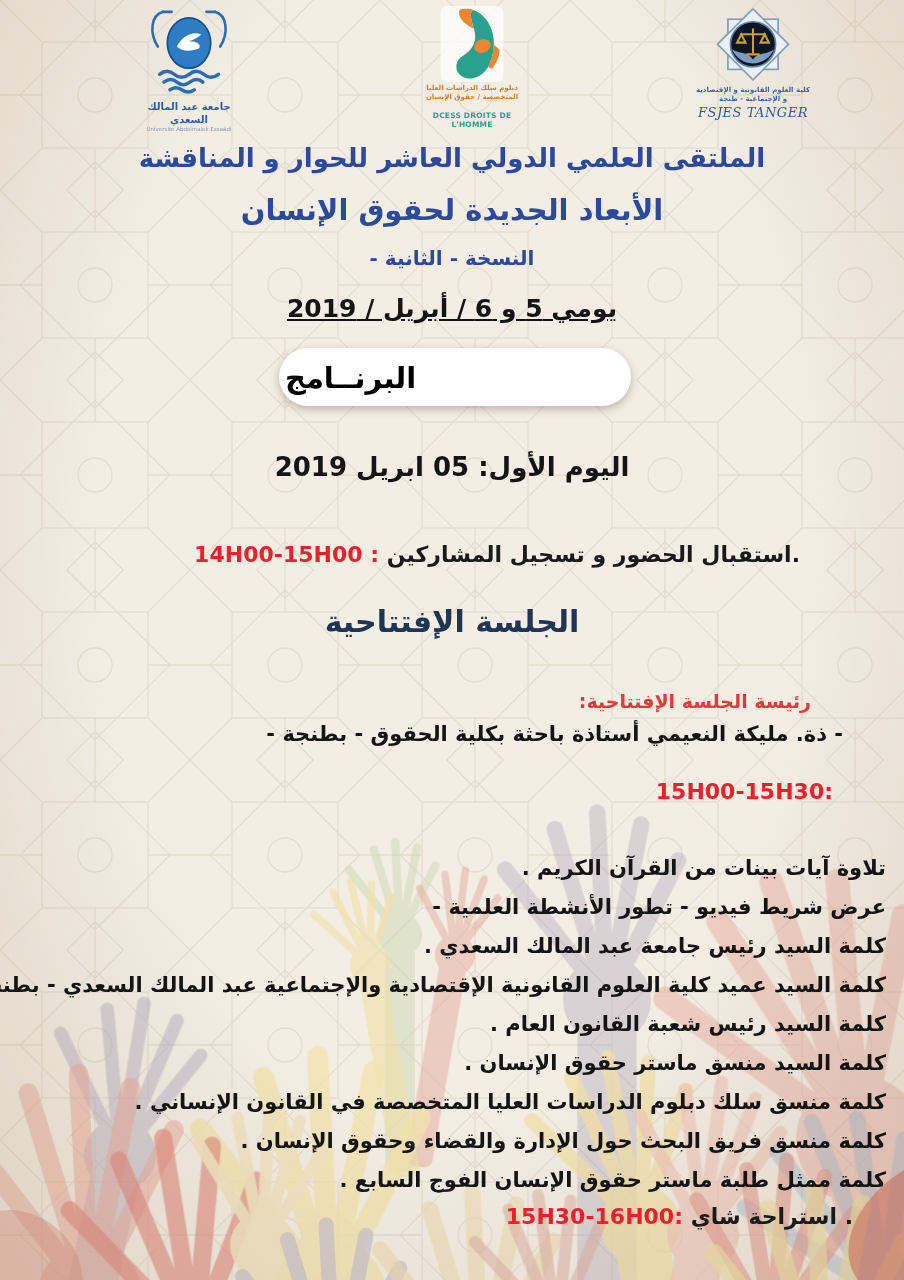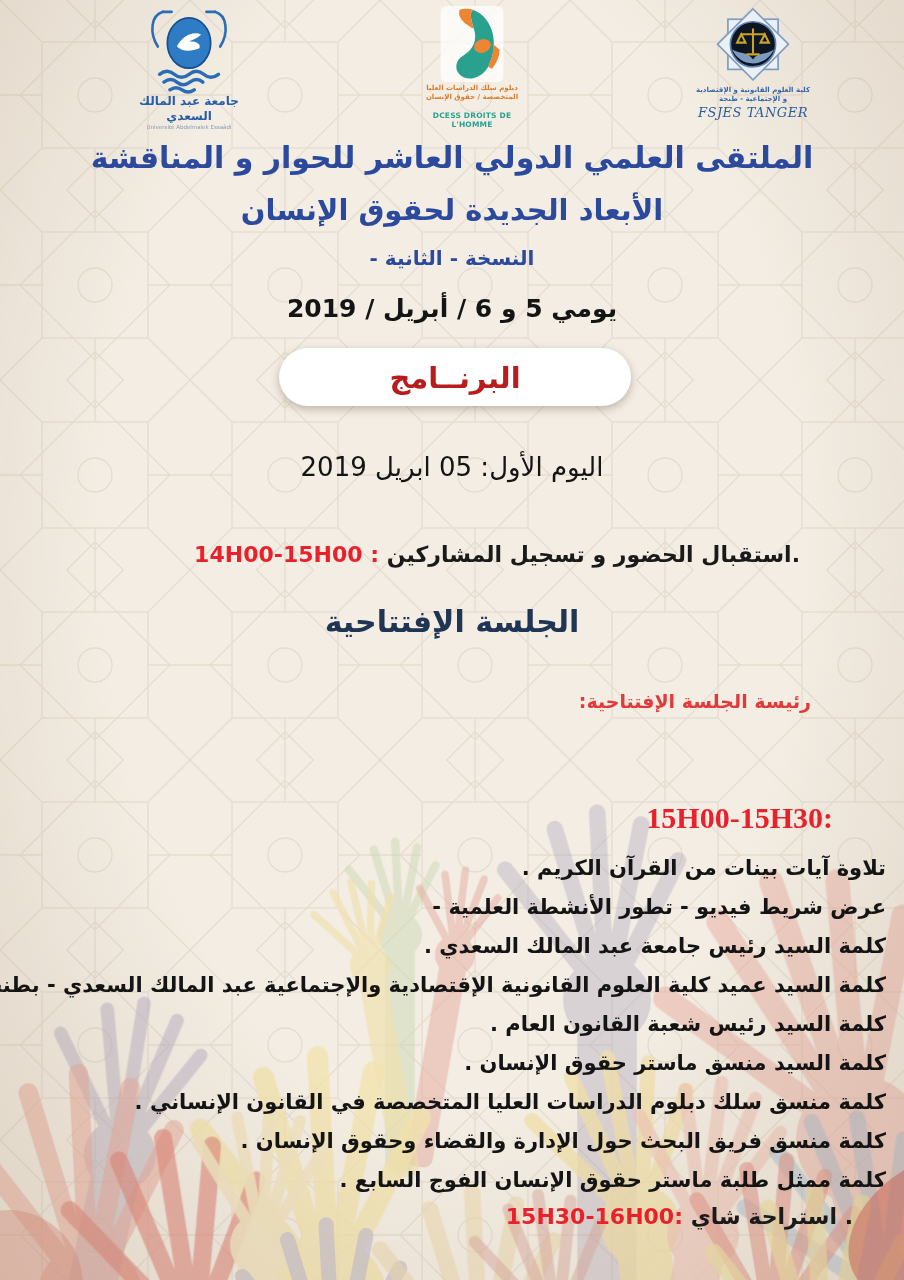--- a/index.html
+++ b/index.html
@@ -17,52 +17,52 @@
 
   
   .logos{position:absolute;top:6px;left:0;right:0;display:flex;justify-content:space-between;
          padding:0 92px 0 128px;align-items:flex-start;}
   .logo{display:flex;flex-direction:column;align-items:center;text-align:center;}
   .logo .cap-ar{font-size:7px;font-weight:bold;color:#d77d2c;line-height:1.25;}
   .logo .cap-teal{font-size:7.5px;font-weight:bold;color:#2aa18f;letter-spacing:.2px;margin-top:9px;}
   .logo .cap-blue{font-size:7px;font-weight:bold;color:#3565a8;line-height:1.3;}
   .logo .cap-serif{font-size:13px;font-weight:normal;font-style:italic;color:#2a5c9e;
                    font-family:"DejaVu Serif",serif;letter-spacing:.5px;margin-top:1px;}
-  .logo .cap-uni{font-size:12px;font-weight:bold;color:#2a5da8;line-height:1.25;}
+  .logo .cap-uni{font-size:10px;font-weight:bold;color:#2a5da8;line-height:1.25;margin-top:7px;}
   .logo .cap-uni-la{font-size:5.5px;color:#8a98b5;}
 
   
   .title-block{position:absolute;top:132px;left:0;right:0;text-align:center;
                color:#2b4a9e;font-weight:bold;}
-  .title-l1{font-size:30px;line-height:52px;}
+  .title-l1{font-size:26px;line-height:52px;}
   .title-l2{font-size:29px;line-height:52px;}
   .title-l3{font-size:20px;line-height:44px;letter-spacing:1px;}
-  .title-date{font-size:25px;line-height:46px;color:#141414;margin-top:6px;}
+  .title-date{font-size:25px;line-height:46px;color:#141414;margin-top:6px;text-decoration:underline;}
 
   
   .program-button{
     position:absolute;top:348px;left:279px;width:352px;height:58px;
     background:#ffffff;border-radius:30px;border:0;
     box-shadow:0 3px 8px rgba(90,70,50,.35);
-    color:#b91c1c;font-weight:bold;font-size:29px;line-height:58px;text-align:center;
+    color:#000000;font-weight:bold;font-size:29px;line-height:58px;text-align:left;
     font-family:"DejaVu Sans",sans-serif;cursor:pointer;
   }
 
   
   .rtl{direction:rtl;unicode-bidi:plaintext;white-space:nowrap;}
   .day-heading{position:absolute;top:452px;left:0;right:0;text-align:center;
-               font-size:26px;font-weight:normal;color:#141414;}
+               font-size:26px;font-weight:bold;color:#141414;}
   .slot{position:absolute;font-size:22px;font-weight:bold;color:#1a1a1a;}
   .time{color:#e8212b;}
   .slot-registration{top:542px;right:104px;}
   .session-heading{position:absolute;top:604px;left:0;right:0;text-align:center;
                    font-size:30px;font-weight:bold;color:#203454;}
   .chair-label{position:absolute;top:690px;right:93px;font-size:19px;font-weight:bold;color:#e23a3a;direction:rtl;white-space:nowrap;}
   .chair-name{position:absolute;top:722px;right:61px;font-size:21px;font-weight:bold;color:#141414;direction:rtl;white-space:nowrap;}
-  .slot-opening-time{top:801px;right:71px;font-size:30px;font-family:Liberation Serif, serif;}
+  .slot-opening-time{top:779px;right:71px;font-size:22px;}
   .items{position:absolute;top:849px;right:18px;text-align:right;direction:rtl;}
   .items .item{font-size:21px;font-weight:bold;color:#141414;line-height:39px;white-space:nowrap;}
   .slot-tea{top:1204px;right:51px;}
 </style>
 </head>
 <body>
 
 <div class="page">
 
   <svg class="bg-layer" width="904" height="1280" viewBox="0 0 904 1280" xmlns="http://www.w3.org/2000/svg">
@@ -187,20 +187,21 @@
     <div class="day-heading rtl">اليوم الأول: 05 ابريل 2019</div>
 
     <div class="slot slot-registration rtl">
       <span class="time">14H00-15H00 :</span>
       <span>استقبال الحضور و تسجيل المشاركين.</span>
     </div>
 
     <div class="session-heading rtl">الجلسة الإفتتاحية</div>
 
     <div class="chair-label">رئيسة الجلسة الإفتتاحية:</div>
+    <div class="chair-name">- ذة. مليكة النعيمي أستاذة باحثة بكلية الحقوق - بطنجة -</div>
 
     <div class="slot slot-opening-time time rtl">15H00-15H30:</div>
 
     <div class="items">
       <div class="item">تلاوة آيات بينات من القرآن الكريم .</div>
       <div class="item">عرض شريط فيديو - تطور الأنشطة العلمية -</div>
       <div class="item">كلمة السيد رئيس جامعة عبد المالك السعدي .</div>
       <div class="item">كلمة السيد عميد كلية العلوم القانونية الإقتصادية والإجتماعية عبد المالك السعدي - بطنجة -</div>
       <div class="item">كلمة السيد رئيس شعبة القانون العام .</div>
       <div class="item">كلمة السيد منسق ماستر حقوق الإنسان .</div>

